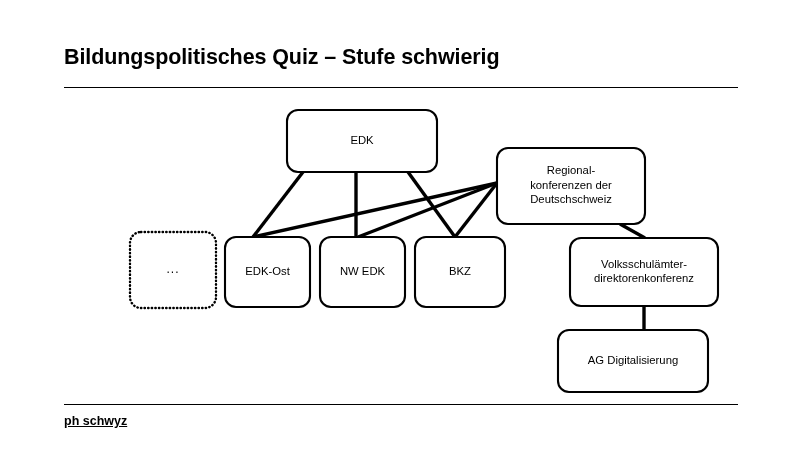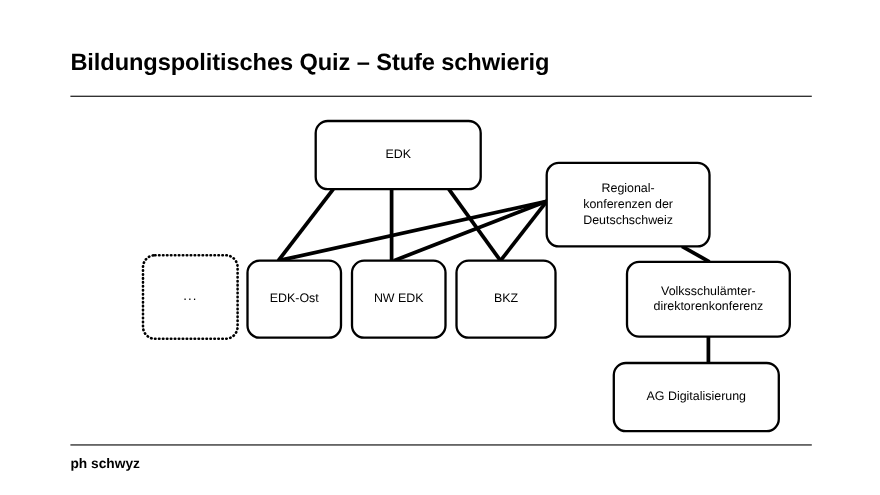--- a/index.html
+++ b/index.html
@@ -48,20 +48,21 @@
     height: 0;
     border-top: 1.1px solid #000000;
   }
   #footer-text {
     position: absolute;
     left: 64px;
     top: 414px;
     font-size: 12.5px;
     font-weight: bold;
     color: #000000;
+    text-decoration: underline;
   }
   #diagram {
     position: absolute;
     left: 0;
     top: 0;
     width: 800px;
     height: 450px;
   }
   .edge {
     stroke: #000000;

